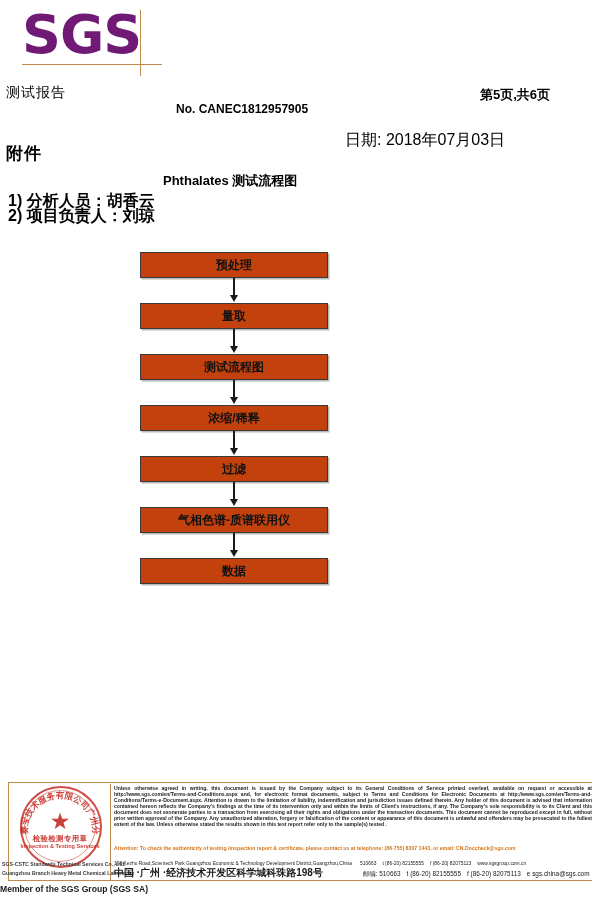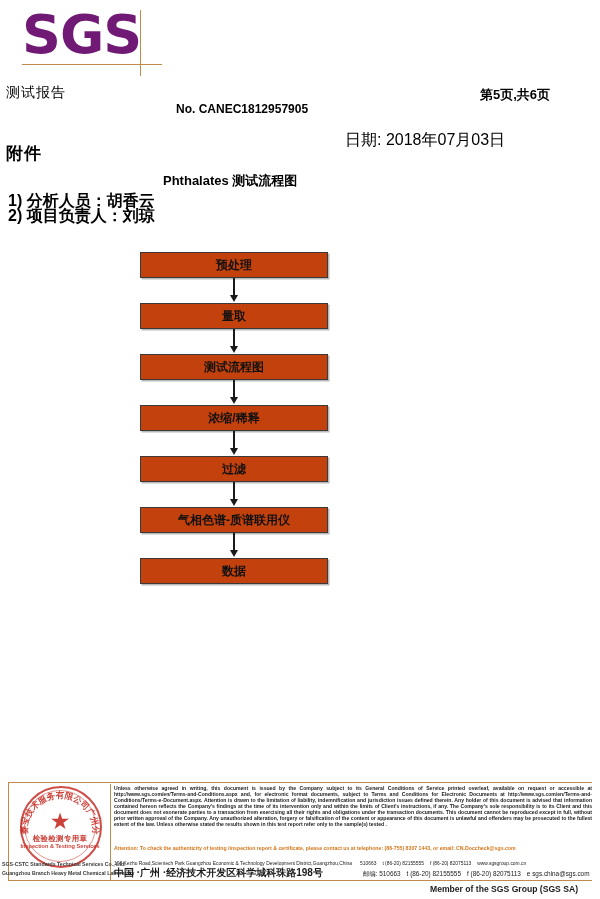--- a/index.html
+++ b/index.html
@@ -253,21 +253,21 @@
   .addr-cn .cn-main { font-size: 10px; }
   .addr-cn .cn-contact { font-size: 6.4px; font-weight: normal; }
   .sp-zip { display: inline-block; width: 8px; }
   .sp-mid { display: inline-block; width: 6px; }
 
   .member-line {
     position: absolute;
     left: 0;
     top: 884px;
     width: 592px;
-    text-align: right;
+    text-align: left;
     padding-right: 14px;
     font-size: 8.6px;
     font-weight: bold;
     color: #1b1b1b;
     box-sizing: border-box;
   }
 
   
   .stamp {
     position: absolute;

